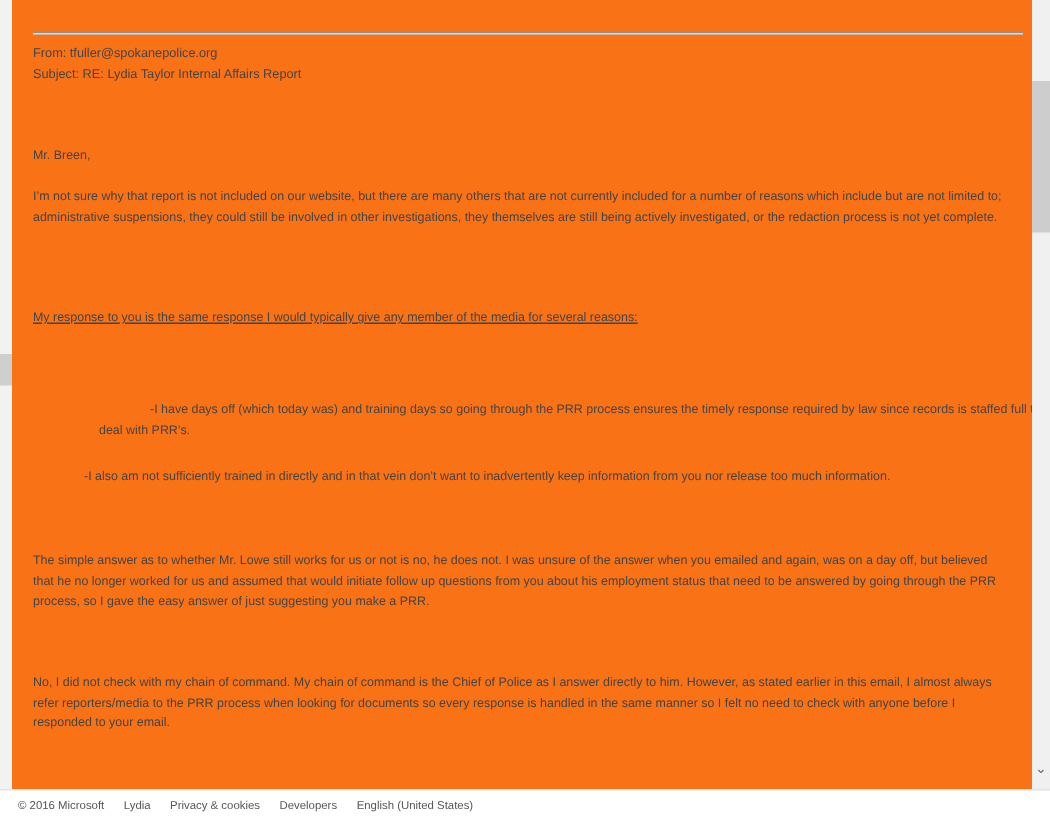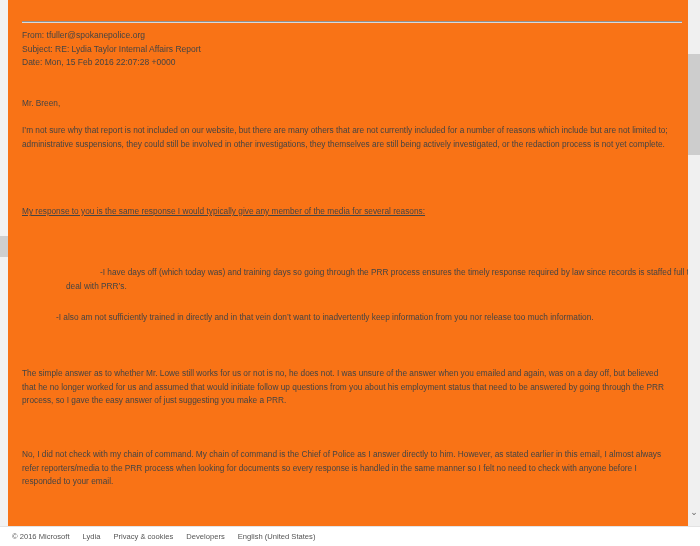--- a/index.html
+++ b/index.html
@@ -58,21 +58,20 @@
 
 <div class="app">
   <div class="left-tab"></div>
 
   <div class="panel">
     <div class="rule"></div>
 
     <div class="headers">
       <div>From: tfuller@spokanepolice.org</div>
       <div>Subject: RE: Lydia Taylor Internal Affairs Report</div>
-      <div>Date: Mon, 15 Feb 2016 22:07:28 +0000</div>
     </div>
 
     <div class="body-text" style="top:97px;">Mr. Breen,</div>
 
     <div class="body-text" style="top:124px;">I’m not sure why that report is not included on our website, but there are many others that are not currently included for a number of reasons which include but are not limited to; administrative suspensions, they could still be involved in other investigations, they themselves are still being actively investigated, or the redaction process is not yet complete.</div>
 
     <div class="body-text" style="top:205px;text-decoration:underline;">My response to you is the same response I would typically give any member of the media for several reasons:</div>
 
 
     <div class="body-text indent" style="top:266px;margin-left:44px;">-I have days off  (which today was) and training days so going through the PRR process ensures the timely response required by law since records is staffed full time to deal with PRR’s.</div>

